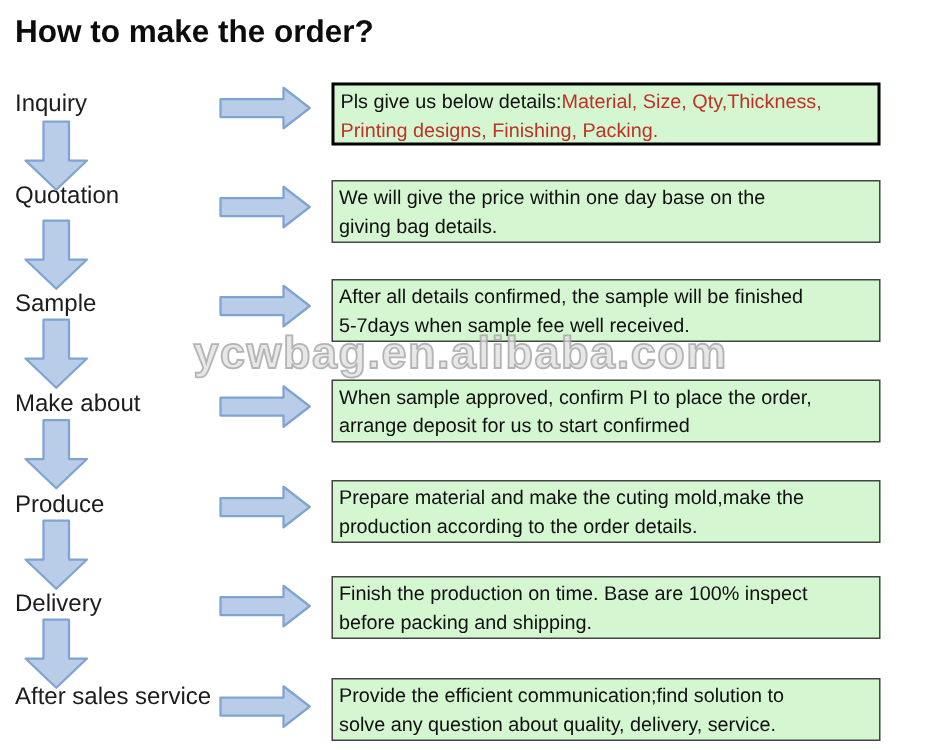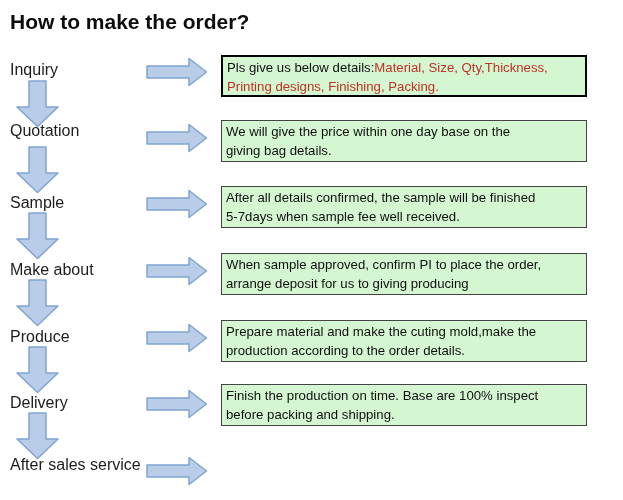--- a/index.html
+++ b/index.html
@@ -97,28 +97,33 @@
     <div class="box-line">giving bag details.</div>
   </div>
 
   <div class="box" style="top:186px">
     <div class="box-line">After all details confirmed, the sample will be finished</div>
     <div class="box-line">5-7days when sample fee well received.</div>
   </div>
 
   <div class="box" style="top:253px">
     <div class="box-line">When sample approved, confirm PI to place the order,</div>
-    <div class="box-line">arrange deposit for us to giving producing</div>
+    <div class="box-line">arrange deposit for us to start confirmed</div>
   </div>
 
   <div class="box" style="top:320px">
     <div class="box-line">Prepare material and make the cuting mold,make the</div>
     <div class="box-line">production according to the order details.</div>
   </div>
 
   <div class="box" style="top:384px">
     <div class="box-line">Finish the production on time. Base are 100% inspect</div>
     <div class="box-line">before packing and shipping.</div>
   </div>
 
+  <div class="box" style="top:452px">
+    <div class="box-line">Provide the efficient communication;find solution to</div>
+    <div class="box-line">solve any question about quality, delivery, service.</div>
+  </div>
 
+  <div class="watermark">ycwbag.en.alibaba.com</div>
 
 </div>
 
 </body></html>

